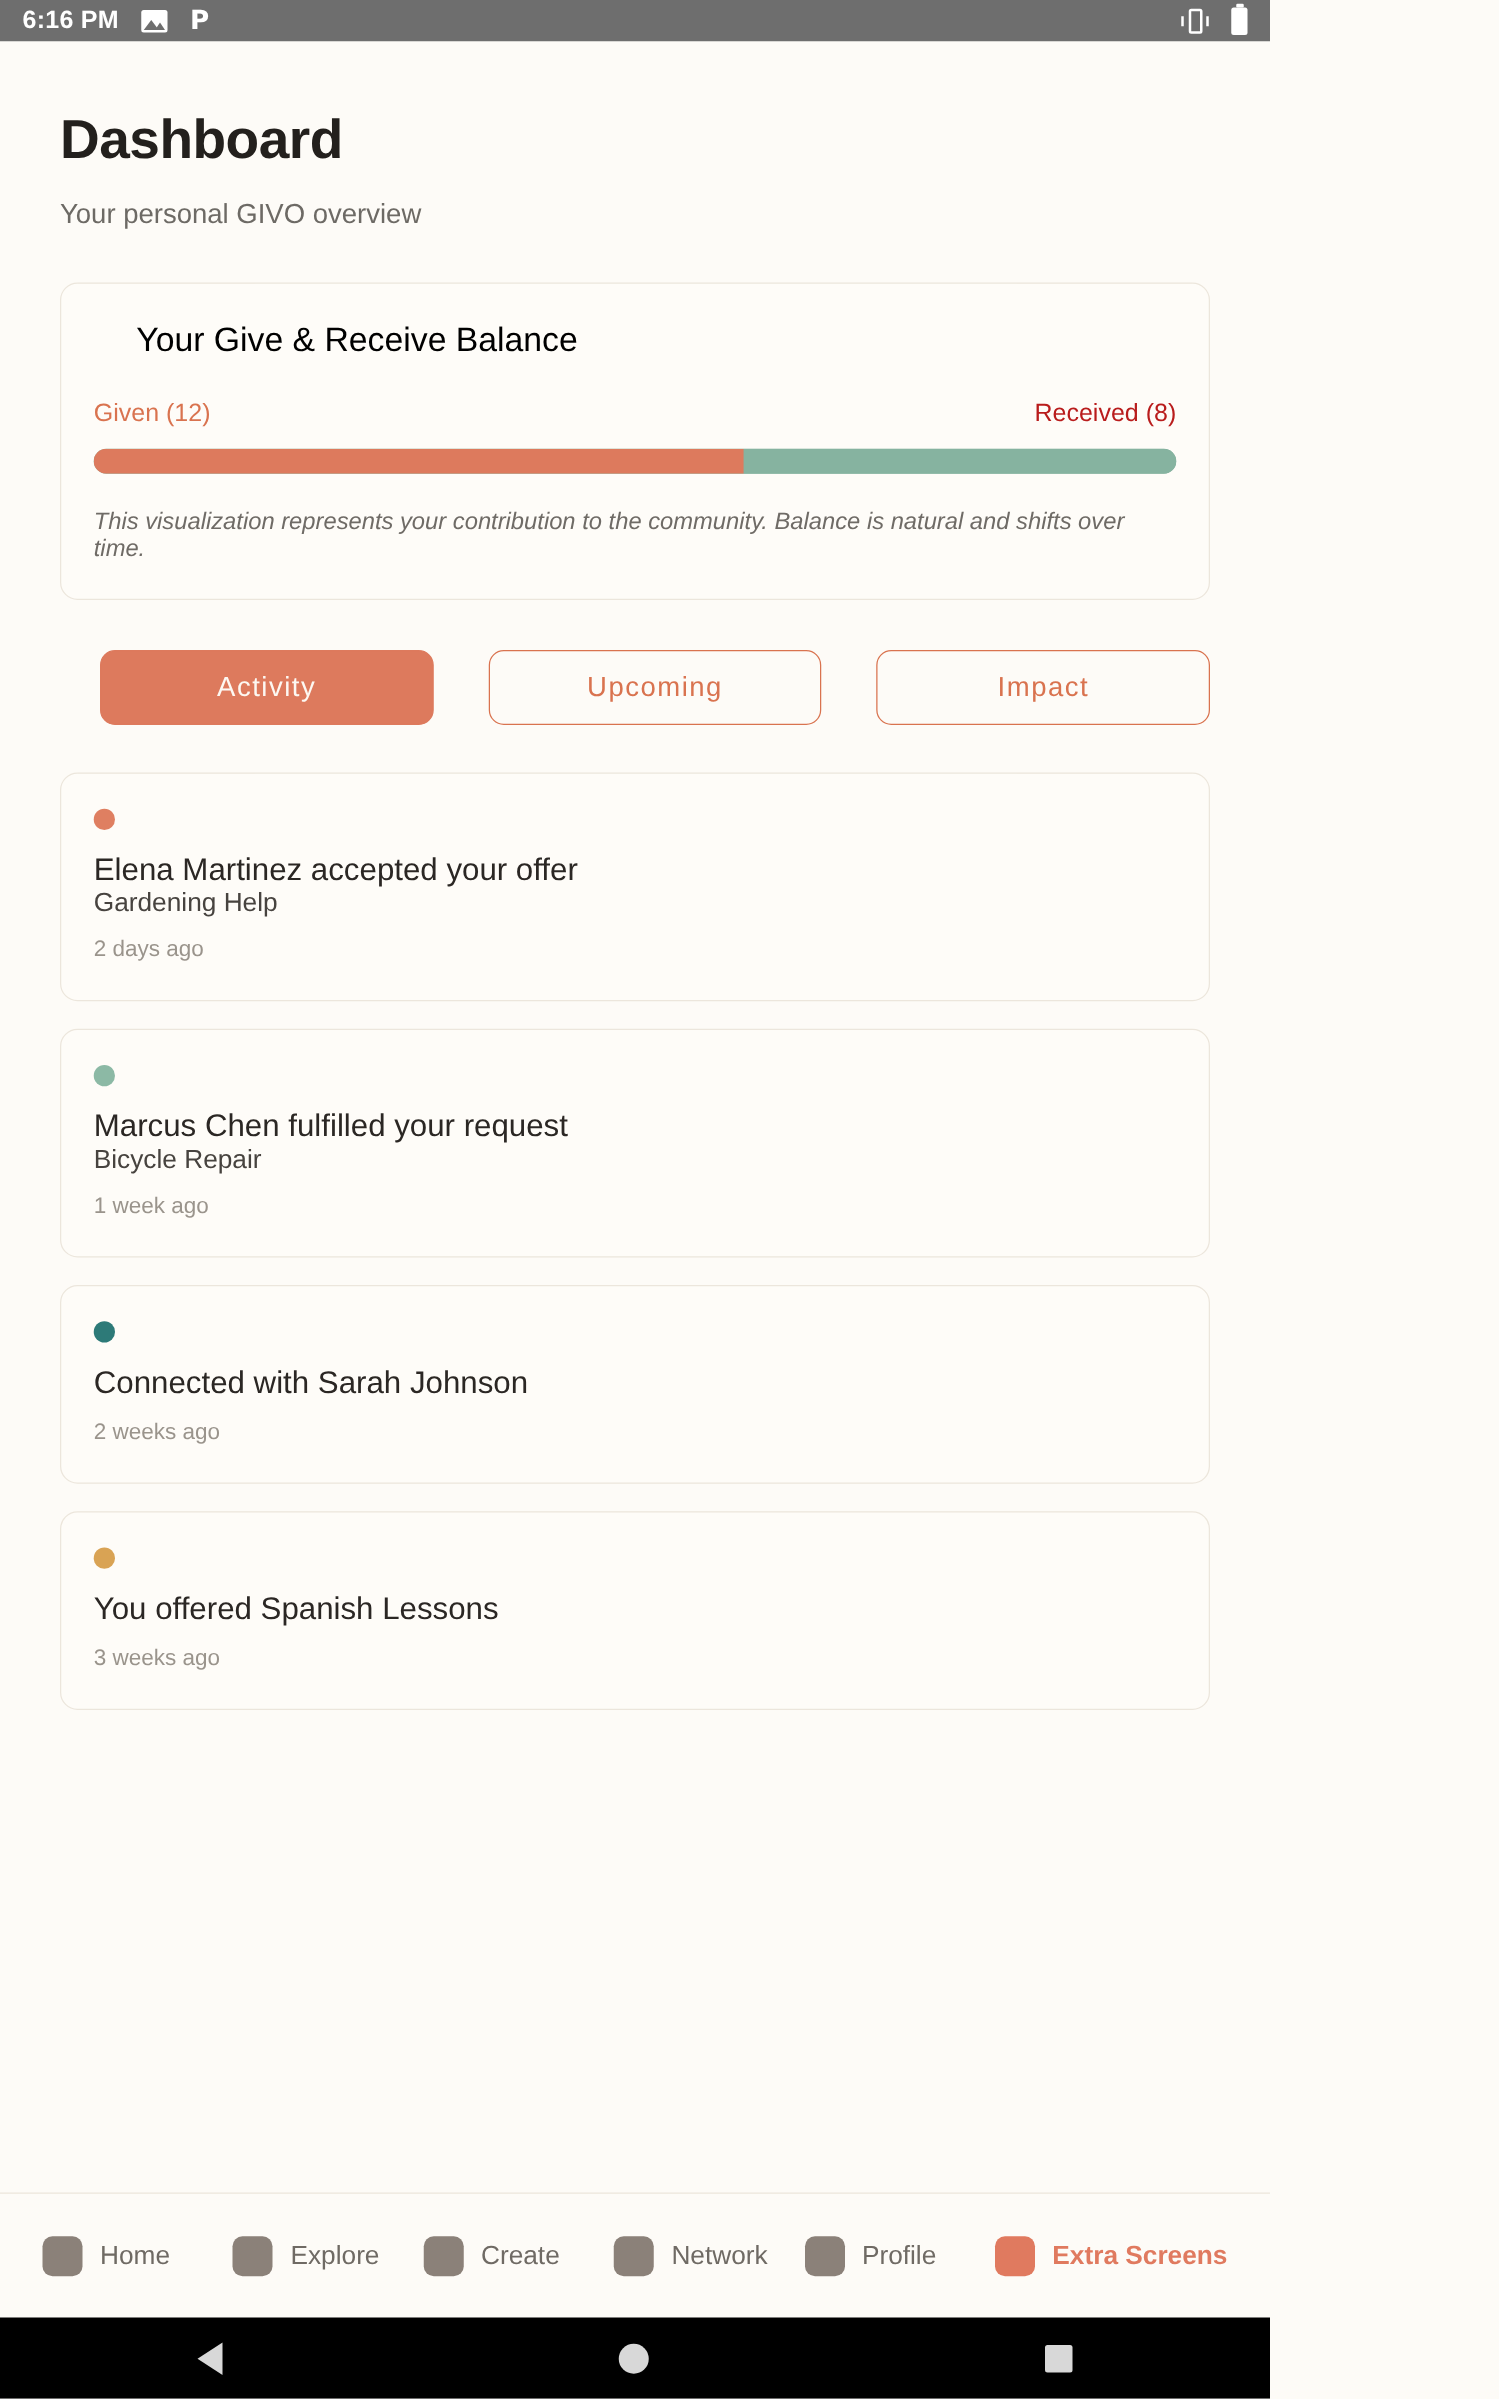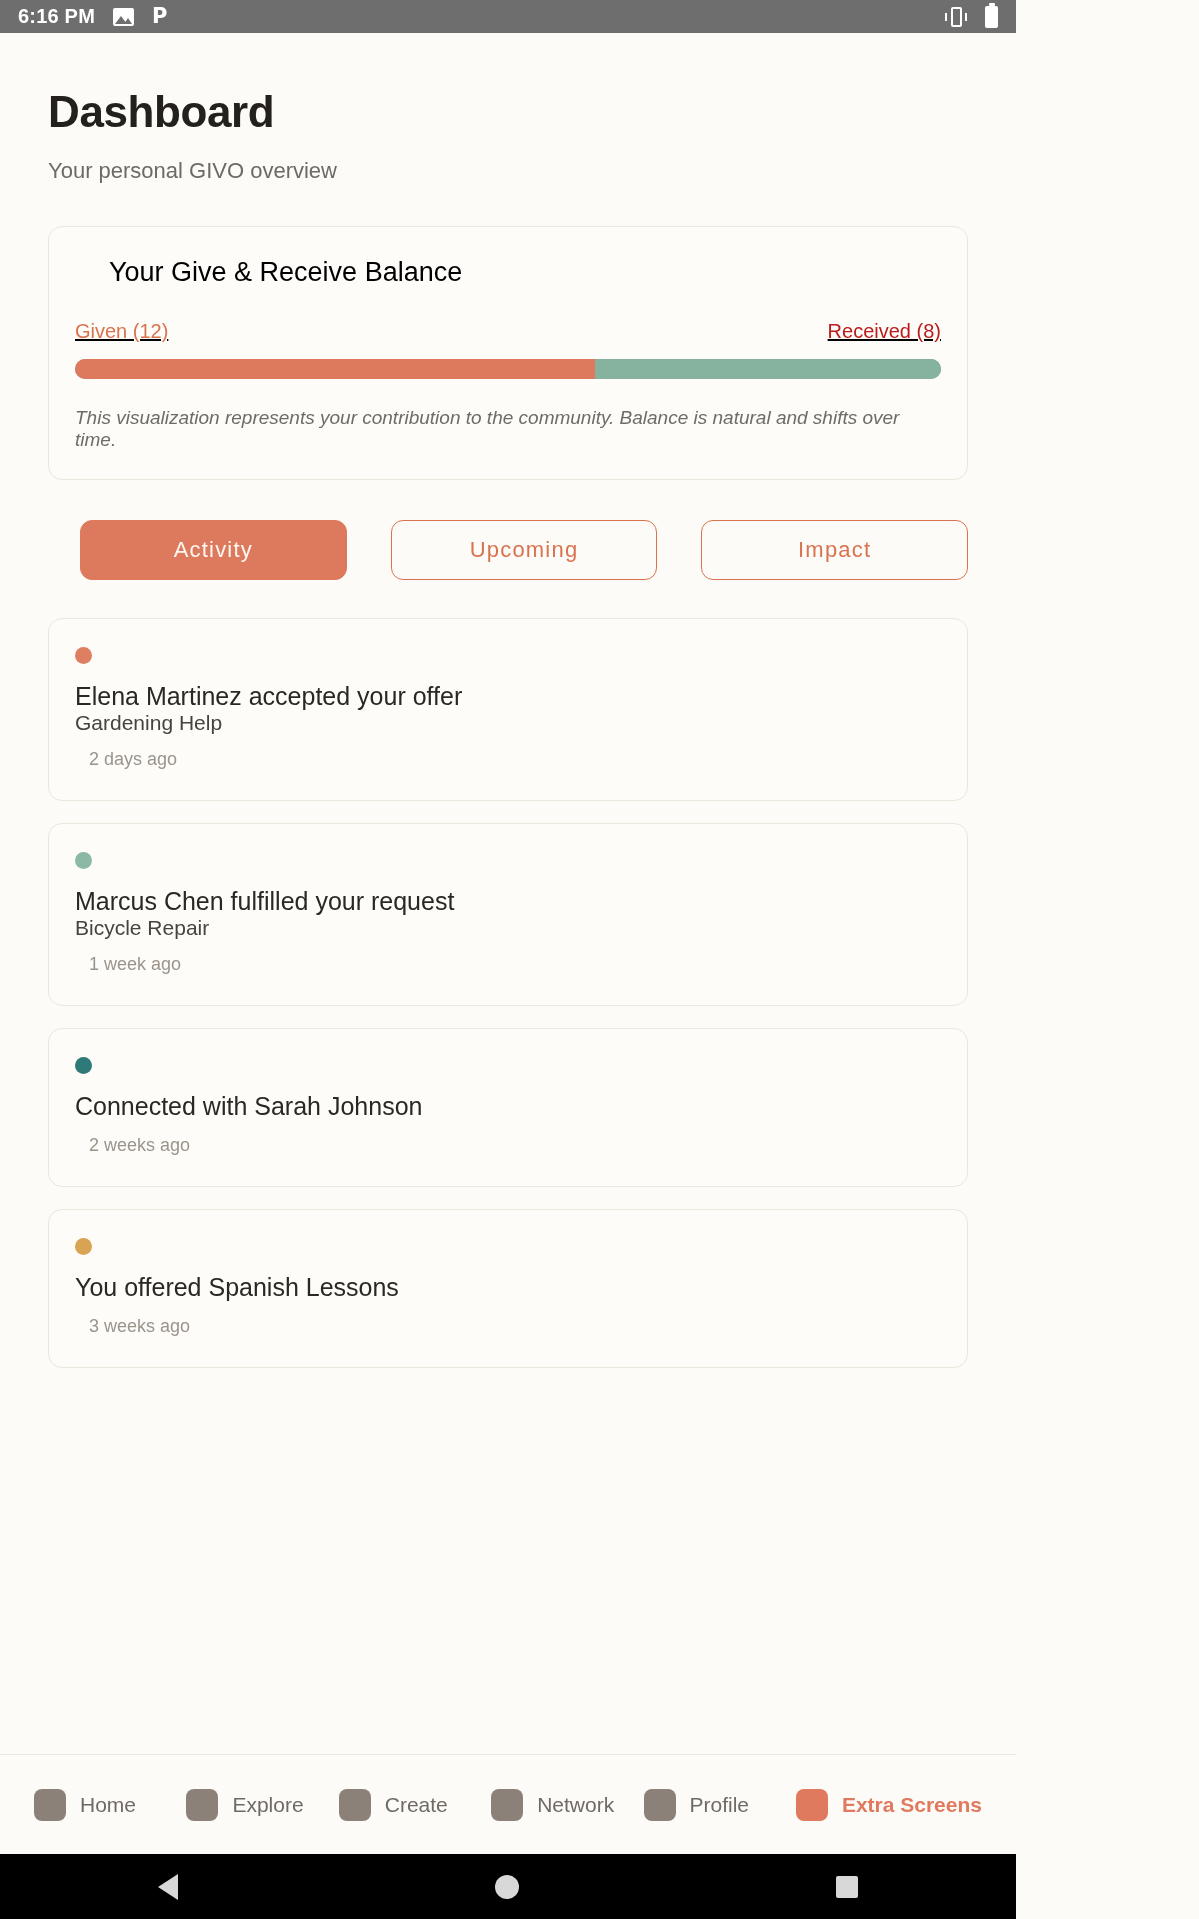--- a/index.html
+++ b/index.html
@@ -147,21 +147,20 @@
   .card-title {
     font-size: 27px;
     color: #000000;
     margin-left: 34px;
   }
   .balance-labels {
     margin-top: 32px;
     display: flex;
     justify-content: space-between;
     align-items: baseline;
-    text-decoration: underline;
   }
   .label-given {
     font-size: 20px;
     color: #d9734f;
   }
   .label-received {
     font-size: 20px;
     color: #b91c1c;
   }
   .balance-track {
@@ -242,21 +241,20 @@
     color: #2b2724;
   }
   .activity-sub {
     font-size: 21px;
     color: #47433f;
   }
   .activity-time {
     margin-top: 14px;
     font-size: 18px;
     color: #9a948c;
-    margin-left: 14px;
   }
 
   
   .bottom-nav {
     flex: none;
     height: 100px;
     border-top: 1px solid #ece6dc;
     background: #fdfbf7;
     display: flex;
     align-items: center;

